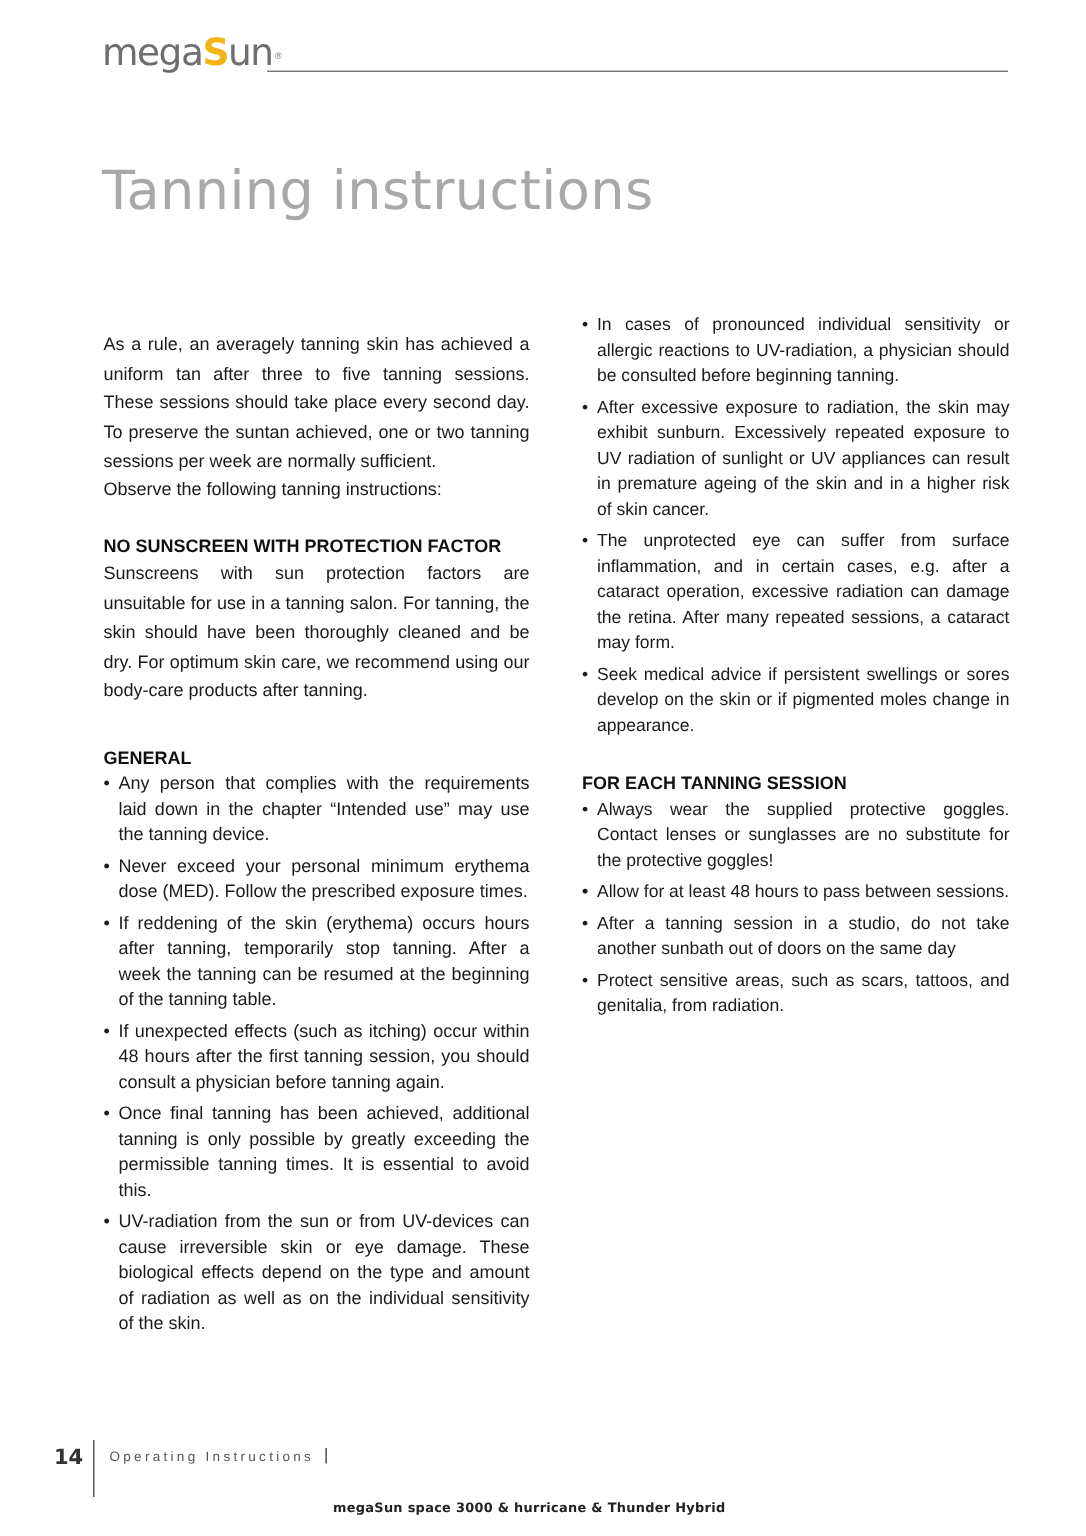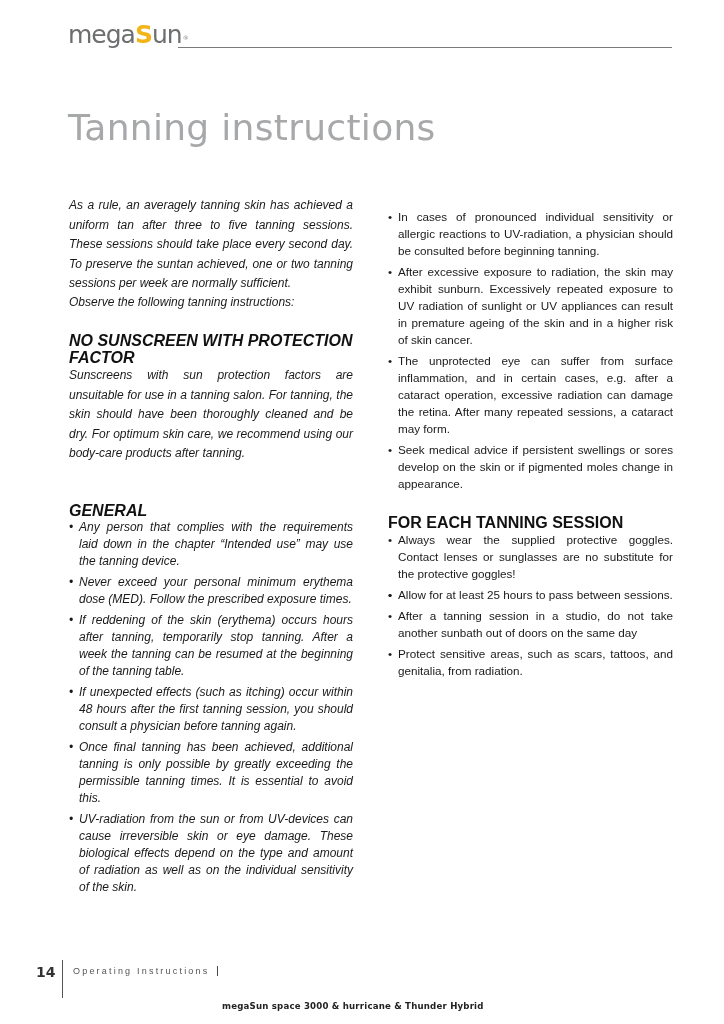--- a/index.html
+++ b/index.html
@@ -9,29 +9,29 @@
     .logo { position: absolute; left: 68px; top: 20px; font-family: "DejaVu Sans", sans-serif;
             font-size: 25px; letter-spacing: -1px; color: #6d6e70; line-height: 30px; }
     .logo .accent { color: #f2b417; font-weight: bold; }
     .logo sup { font-size: 6px; vertical-align: top; position: relative; top: 3px; margin-left: 1px; color: #888; }
     .header-rule { position: absolute; left: 178px; top: 47px; width: 494px; height: 1px; background: #7a7a7a; }
 
     .page-title { position: absolute; left: 68px; top: 107px; margin: 0; font-family: "DejaVu Sans", sans-serif;
                   font-weight: normal; font-size: 36px; color: #a7a8aa; letter-spacing: 0.3px; }
 
     .col { position: absolute; font-size: 12px; }
-    .col-left { left: 69px; top: 196px; width: 284px; font-style: italic; }
+    .col-left { left: 69px; top: 220px; width: 284px; }
     .col-right { left: 388px; top: 208px; width: 285px; }
 
     p { margin: 0; text-align: justify; }
     .intro { line-height: 19.6px; }
     .section-title { margin: 21px 0 0 0; font-family: "DejaVu Sans", sans-serif; font-weight: bold;
                      font-size: 18px; color: #b5232e; line-height: 24px; }
     .section-sub { line-height: 17px; }
-    .sub-head { font-weight: bold; font-size: 16px; margin: 0; line-height: 17px; color: #111; }
+    .sub-head { font-weight: bold; font-size: 12px; margin: 0; line-height: 17px; color: #111; }
     .spaced { line-height: 19.6px; }
 
     ul { list-style: none; margin: 0; padding: 0; }
     li { position: relative; padding-left: 10px; line-height: 17px; text-align: justify; margin-bottom: 4px; }
     li .bullet { position: absolute; left: 0; top: 0; }
     .right-list li { font-size: 11.7px; }
   </style>
 </head>
 <body>
 
@@ -43,21 +43,21 @@
 <h1 class="page-title">Tanning instructions</h1>
 
 <div class="col col-left">
   <p class="intro">As a rule, an averagely tanning skin has achieved a uniform tan after three to five tanning sessions. These sessions should take place every second day. To preserve the suntan achieved, one or two tanning sessions per week are normally sufficient.</p>
 
   <p class="section-sub">Observe the following tanning instructions:</p>
 
   <h3 class="sub-head" style="margin-top:21px;">NO SUNSCREEN WITH PROTECTION FACTOR</h3>
   <p class="spaced">Sunscreens with sun protection factors are unsuitable for use in a tanning salon. For tanning, the skin should have been thoroughly cleaned and be dry. For optimum skin care, we recommend using our body-care products after tanning.</p>
 
-  <h3 class="sub-head" style="margin-top:38px;">GENERAL</h3>
+  <h3 class="sub-head" style="margin-top:26px;">GENERAL</h3>
   <ul>
     <li><span class="bullet">•</span><span>Any person that complies with the requirements laid down in the chapter “Intended use” may use the tanning device.</span></li>
     <li><span class="bullet">•</span><span>Never exceed your personal minimum erythema dose (MED). Follow the prescribed exposure times.</span></li>
     <li><span class="bullet">•</span><span>If reddening of the skin (erythema) occurs hours after tanning,  temporarily stop tanning. After a week the tanning can be resumed at the beginning of the tanning table.</span></li>
     <li><span class="bullet">•</span><span>If unexpected effects (such as itching) occur within 48 hours after the first tanning session, you should consult a physician before tanning again.</span></li>
     <li><span class="bullet">•</span><span>Once final tanning has been achieved, additional tanning is only possible by greatly exceeding the permissible tanning times. It is essential to avoid this.</span></li>
     <li><span class="bullet">•</span><span>UV-radiation from the sun or from UV-devices can cause irreversible skin or eye damage. These biological effects depend on the type and amount of radiation as well as on the individual sensitivity of the skin.</span></li>
   </ul>
 </div>
 
@@ -66,21 +66,21 @@
     <li><span class="bullet">•</span><span>In cases of pronounced individual sensitivity or allergic reactions to UV-radiation, a physician should be consulted before beginning tanning.</span></li>
     <li><span class="bullet">•</span><span>After excessive exposure to radiation, the skin may exhibit sunburn. Excessively repeated exposure to UV radiation of sunlight or UV appliances can result in premature ageing of the skin and in a higher risk of skin cancer.</span></li>
     <li><span class="bullet">•</span><span>The unprotected eye can suffer from surface inflammation, and in certain cases, e.g. after a cataract operation, excessive radiation can damage the retina. After many repeated sessions, a cataract may form.</span></li>
     <li><span class="bullet">•</span><span>Seek medical advice if persistent swellings or sores develop on the skin or if pigmented moles change in appearance.</span></li>
   </ul>
 
   <h3 class="sub-head" style="margin-top:22px;">FOR EACH TANNING SESSION</h3>
   <ul class="right-list">
     <li><span class="bullet">•</span><span>Always wear the supplied protective goggles. Contact lenses or sunglasses are no substitute for the protective goggles!</span></li>
     <li><span class="bullet">•</span></li>
-    <li><span class="bullet">•</span><span>Allow for at least 25 hours to pass between sessions.</span></li>
+    <li><span class="bullet">•</span><span>Allow for at least 48 hours to pass between sessions.</span></li>
     <li><span class="bullet">•</span><span>After a tanning session in a studio, do not take another sunbath out of doors on the same day</span></li>
     <li><span class="bullet">•</span><span>Protect sensitive areas, such as scars, tattoos, and genitalia, from radiation.</span></li>
   </ul>
 </div>
 
 <div style="position:absolute; left:36px; top:960px; height:40px; width:650px;">
   <span style="position:absolute; left:0; top:4px; font-family:'DejaVu Sans', sans-serif; font-weight:bold; font-size:14px; color:#333;">14</span>
   <div style="position:absolute; left:26px; top:0; width:1px; height:38px; background:#555;"></div>
   <span style="position:absolute; left:37px; top:6px; font-size:9px; letter-spacing:2.2px; color:#555; white-space:nowrap;">Operating Instructions</span>
   <span style="position:absolute; left:180px; top:4px; font-size:11px; color:#333;">|</span>

